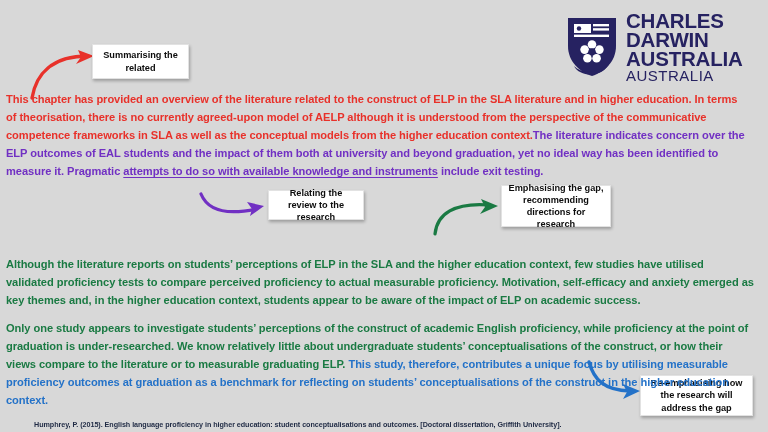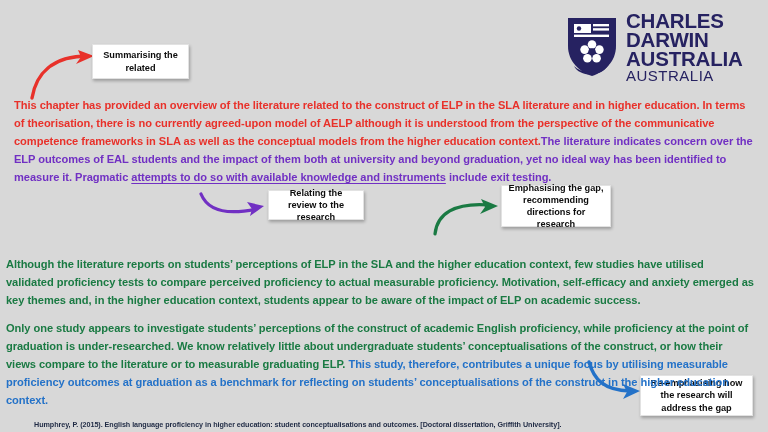--- a/index.html
+++ b/index.html
@@ -96,21 +96,21 @@
   
   .para {
     position: absolute;
     font-family: "Liberation Sans", sans-serif;
     font-weight: bold;
     font-size: 11.1px;
     line-height: 1.62;
     text-align: left;
     letter-spacing: -0.05px;
   }
-  #para-1 { left: 6px; top: 97px;  width: 742px; margin-left: 8px; }
+  #para-1 { left: 6px; top: 91px;  width: 742px; }
   #para-2 { left: 6px; top: 232px; width: 748px; margin-top: 24px; }
   #para-3 { left: 6px; top: 320px; width: 748px; }
 
   .t-red    { color: #e8312a; }
   .t-purple { color: #7130c3; }
   .t-green  { color: #1a7a43; }
   .t-blue   { color: #2472c8; }
   .u { text-decoration: underline; text-underline-offset: 1.5px; }
 
   .citation {

